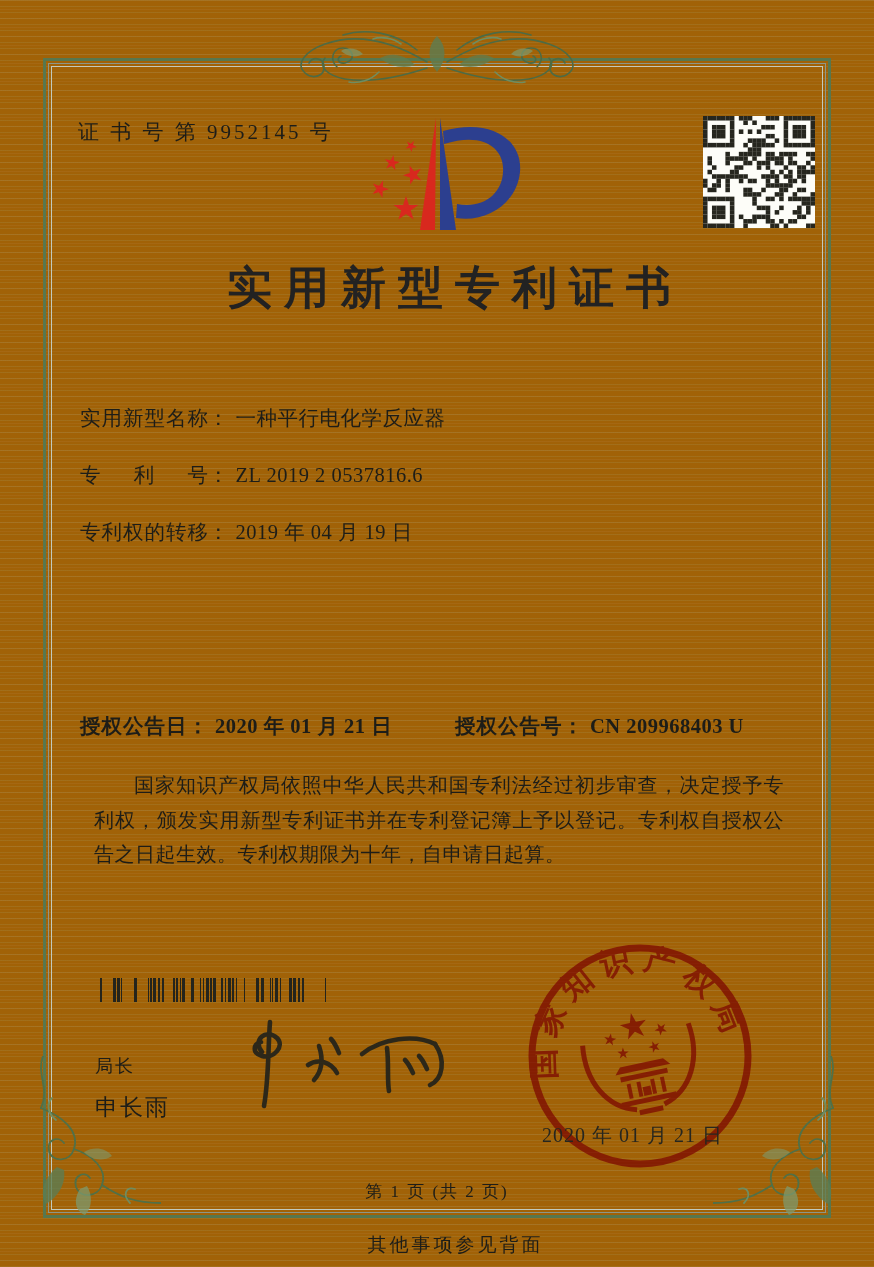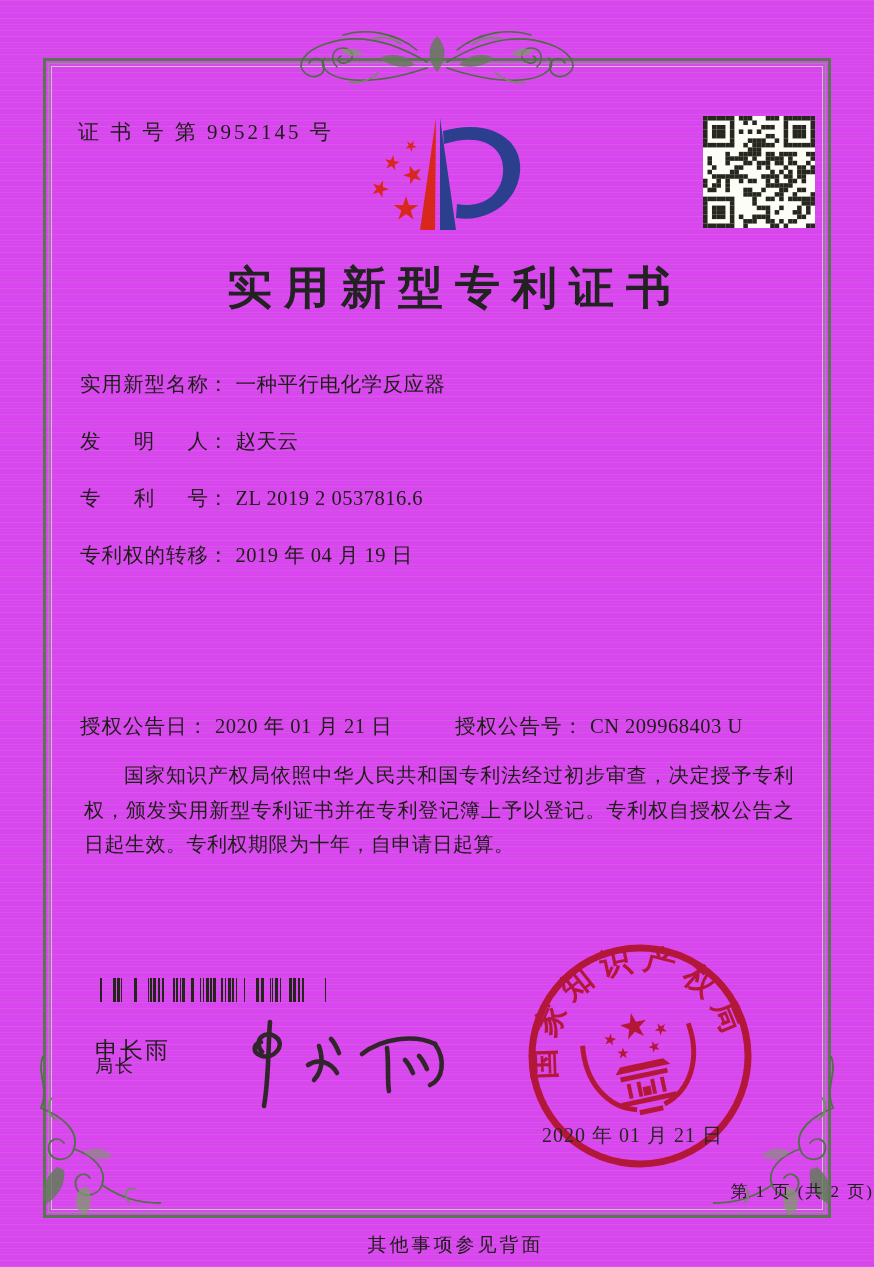--- a/index.html
+++ b/index.html
@@ -1,18 +1,18 @@
 <!DOCTYPE html>
 <html><head>
 <meta charset="utf-8">
 <style>
   html,body{margin:0;padding:0;background:#e8e8e4;}
   .page{
     position:relative;width:874px;height:1267px;margin:0 auto;
-    background:#d946ef;overflow:hidden;
+    background:#a16207;overflow:hidden;
     font-family:"Liberation Serif","DejaVu Serif",serif;color:#1d1d18;
   }
   .page::before{ 
     content:"";position:absolute;inset:0;pointer-events:none;
     background:
       repeating-linear-gradient(180deg, rgba(166,196,156,0.13) 0 1px, rgba(0,0,0,0) 1px 6px),
       repeating-linear-gradient(180deg, rgba(216,176,170,0.07) 0 1px, rgba(0,0,0,0) 1px 9px);
     z-index:0;
   }
   
@@ -37,37 +37,38 @@
   .title{
     position:absolute;left:0;right:0;top:258px;text-align:center;
     font-size:45px;font-weight:700;letter-spacing:12px;z-index:3;color:#222;padding-left:36px;
   }
   
   .fields{position:absolute;left:80px;top:370px;width:716px;z-index:3;}
   .field-row{height:57px;font-size:20.5px;white-space:nowrap;}
   .flabel{
     display:inline-block;width:128px;text-align:justify;text-align-last:justify;
     vertical-align:bottom;
+    margin-top:34px;
   }
   .fcolon{display:inline-block;}
   .fvalue{margin-left:7px;letter-spacing:0.5px;}
-  .grant-row{position:absolute;left:80px;top:712px;width:716px;font-size:20.5px;white-space:nowrap;z-index:3;}
+  .grant-row{position:absolute;left:80px;top:712px;width:716px;font-size:20.5px;white-space:nowrap;z-index:3;font-weight:bold;}
   .grant-no{position:absolute;left:375px;top:0;text-align:center;}
   .glabel{letter-spacing:1px;}
   
   .paras{position:absolute;left:78px;top:752px;width:722px;z-index:3;}
-  .paras p{margin:6px;font-size:20px;line-height:34.5px;text-indent:2em;text-align:justify;letter-spacing:0.5px;}
+  .paras p{margin:16px;font-size:20px;line-height:34.5px;text-indent:2em;text-align:justify;letter-spacing:0.5px;}
   
   .barcode{position:absolute;left:98px;top:978px;z-index:3;}
   .signer-title{position:absolute;left:95px;top:1054px;font-size:18px;letter-spacing:2px;z-index:3;}
-  .signer-name{position:absolute;left:95px;top:1035px;font-size:23px;letter-spacing:2px;z-index:3;}
+  .signer-name{position:absolute;left:95px;top:1092px;font-size:23px;letter-spacing:2px;z-index:3;}
   .signature{position:absolute;left:222px;top:1018px;z-index:3;}
   .seal{position:absolute;left:524px;top:940px;z-index:4;opacity:0.9;mix-blend-mode:multiply;}
   .seal-date{position:absolute;left:542px;top:1122px;font-size:20px;letter-spacing:1px;z-index:5;color:#26261f;}
-  .page-info{position:absolute;left:0;right:0;top:1180px;text-align:right;font-size:17px;letter-spacing:2px;z-index:3;}
+  .page-info{position:absolute;left:0;right:0;top:1180px;text-align:center;font-size:17px;letter-spacing:2px;z-index:3;}
   .back-note{position:absolute;left:0;right:0;top:1232px;text-align:center;font-size:19px;letter-spacing:3px;z-index:3;padding-left:37px;}
 </style>
 </head>
 <body>
 
 <div class="page">
 
   <div class="frame">
     <div class="frame-inner">
       <div class="frame-inner2"></div>
@@ -425,23 +426,20 @@
       </g>
   </svg>
 
   <div class="title">实用新型专利证书</div>
 
   <div class="fields">
     <div class="field-row">
       <span class="flabel">实用新型名称</span><span class="fcolon">：</span><span class="fvalue">一种平行电化学反应器</span>
     </div>
     <div class="field-row">
-      <span class="flabel">发明人</span><span class="fcolon">：</span><span class="fvalue">赵天云</span>
-    </div>
-    <div class="field-row">
       <span class="flabel">专利号</span><span class="fcolon">：</span><span class="fvalue">ZL 2019 2 0537816.6</span>
     </div>
     <div class="field-row">
       <span class="flabel">专利权的转移</span><span class="fcolon">：</span><span class="fvalue">2019 年 04 月 19 日</span>
     </div>
   </div>
 
   <div class="grant-row">
     <span>
       <span class="glabel">授权公告日</span><span>：</span><span class="fvalue">2020 年 01 月 21 日</span>

